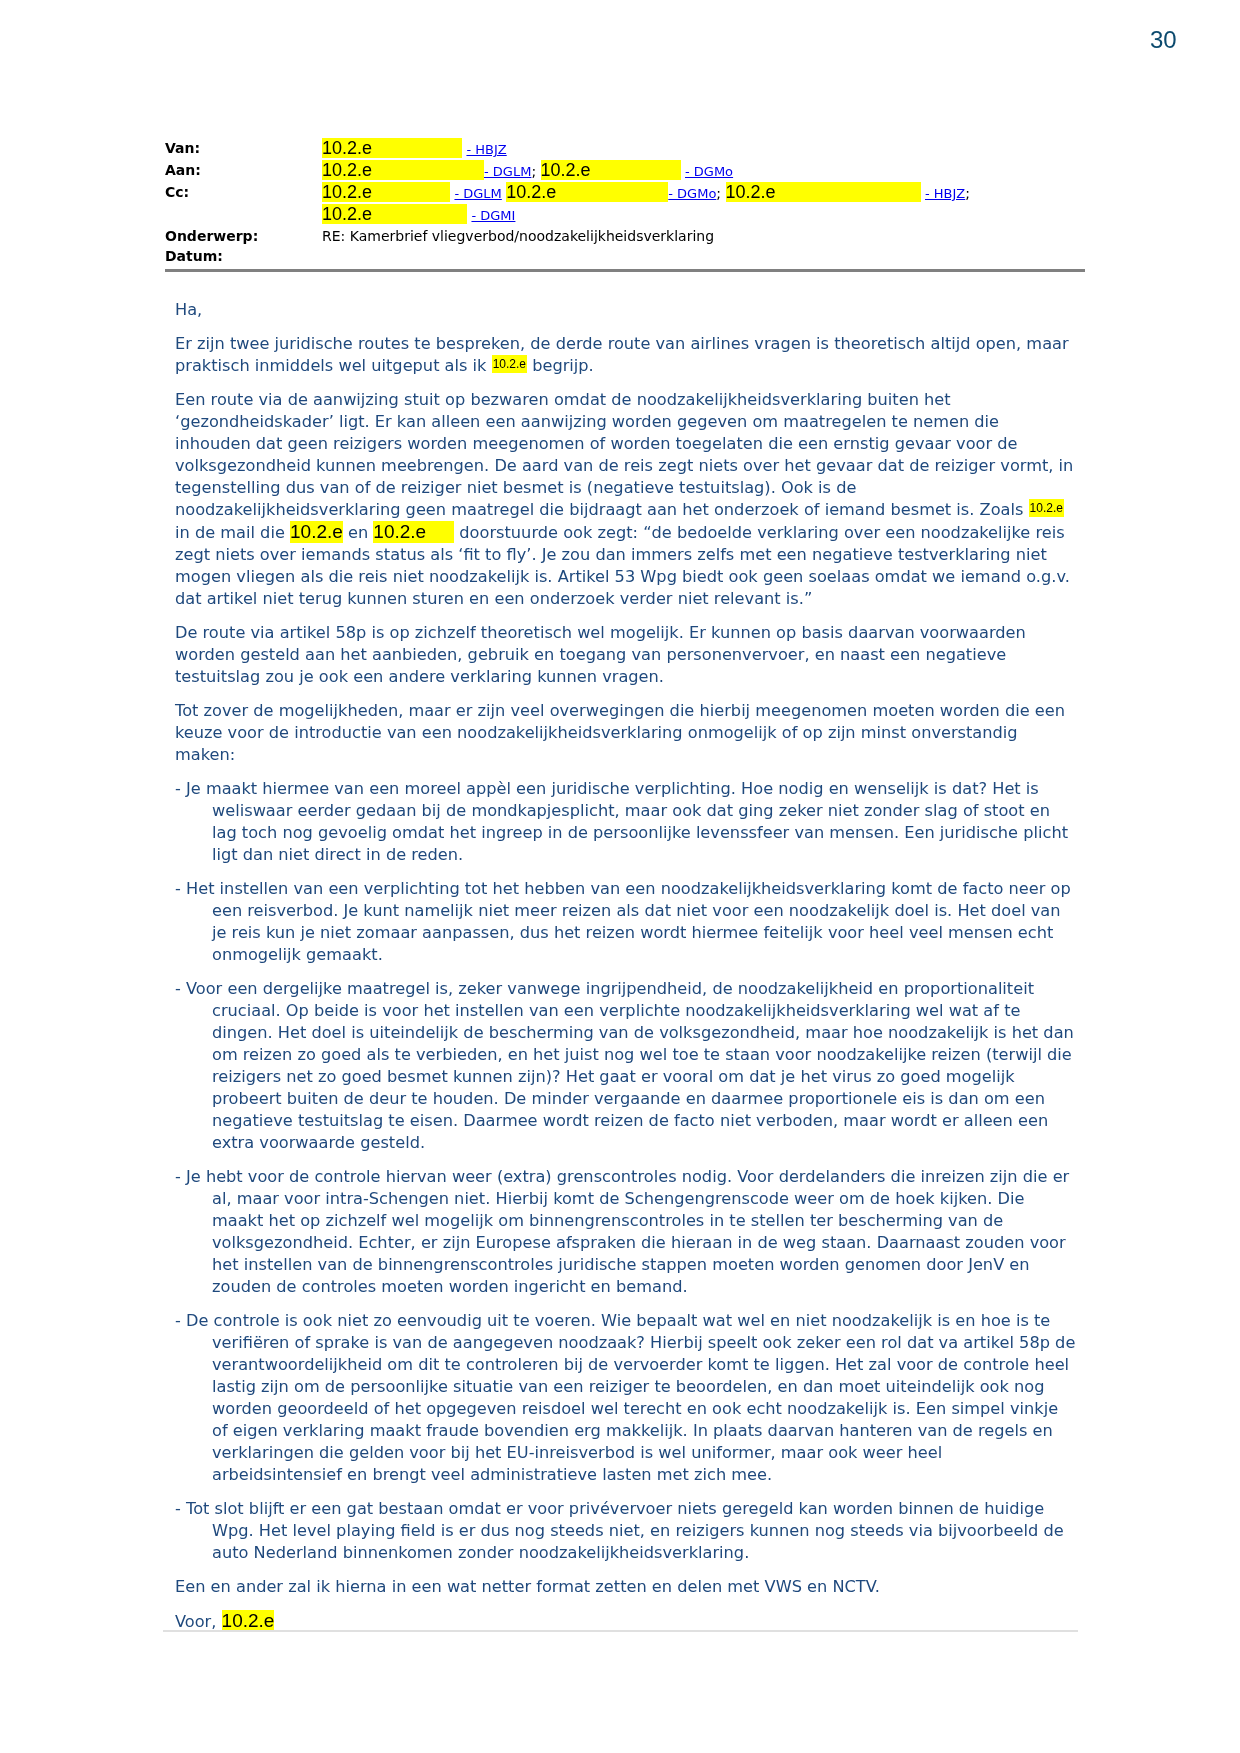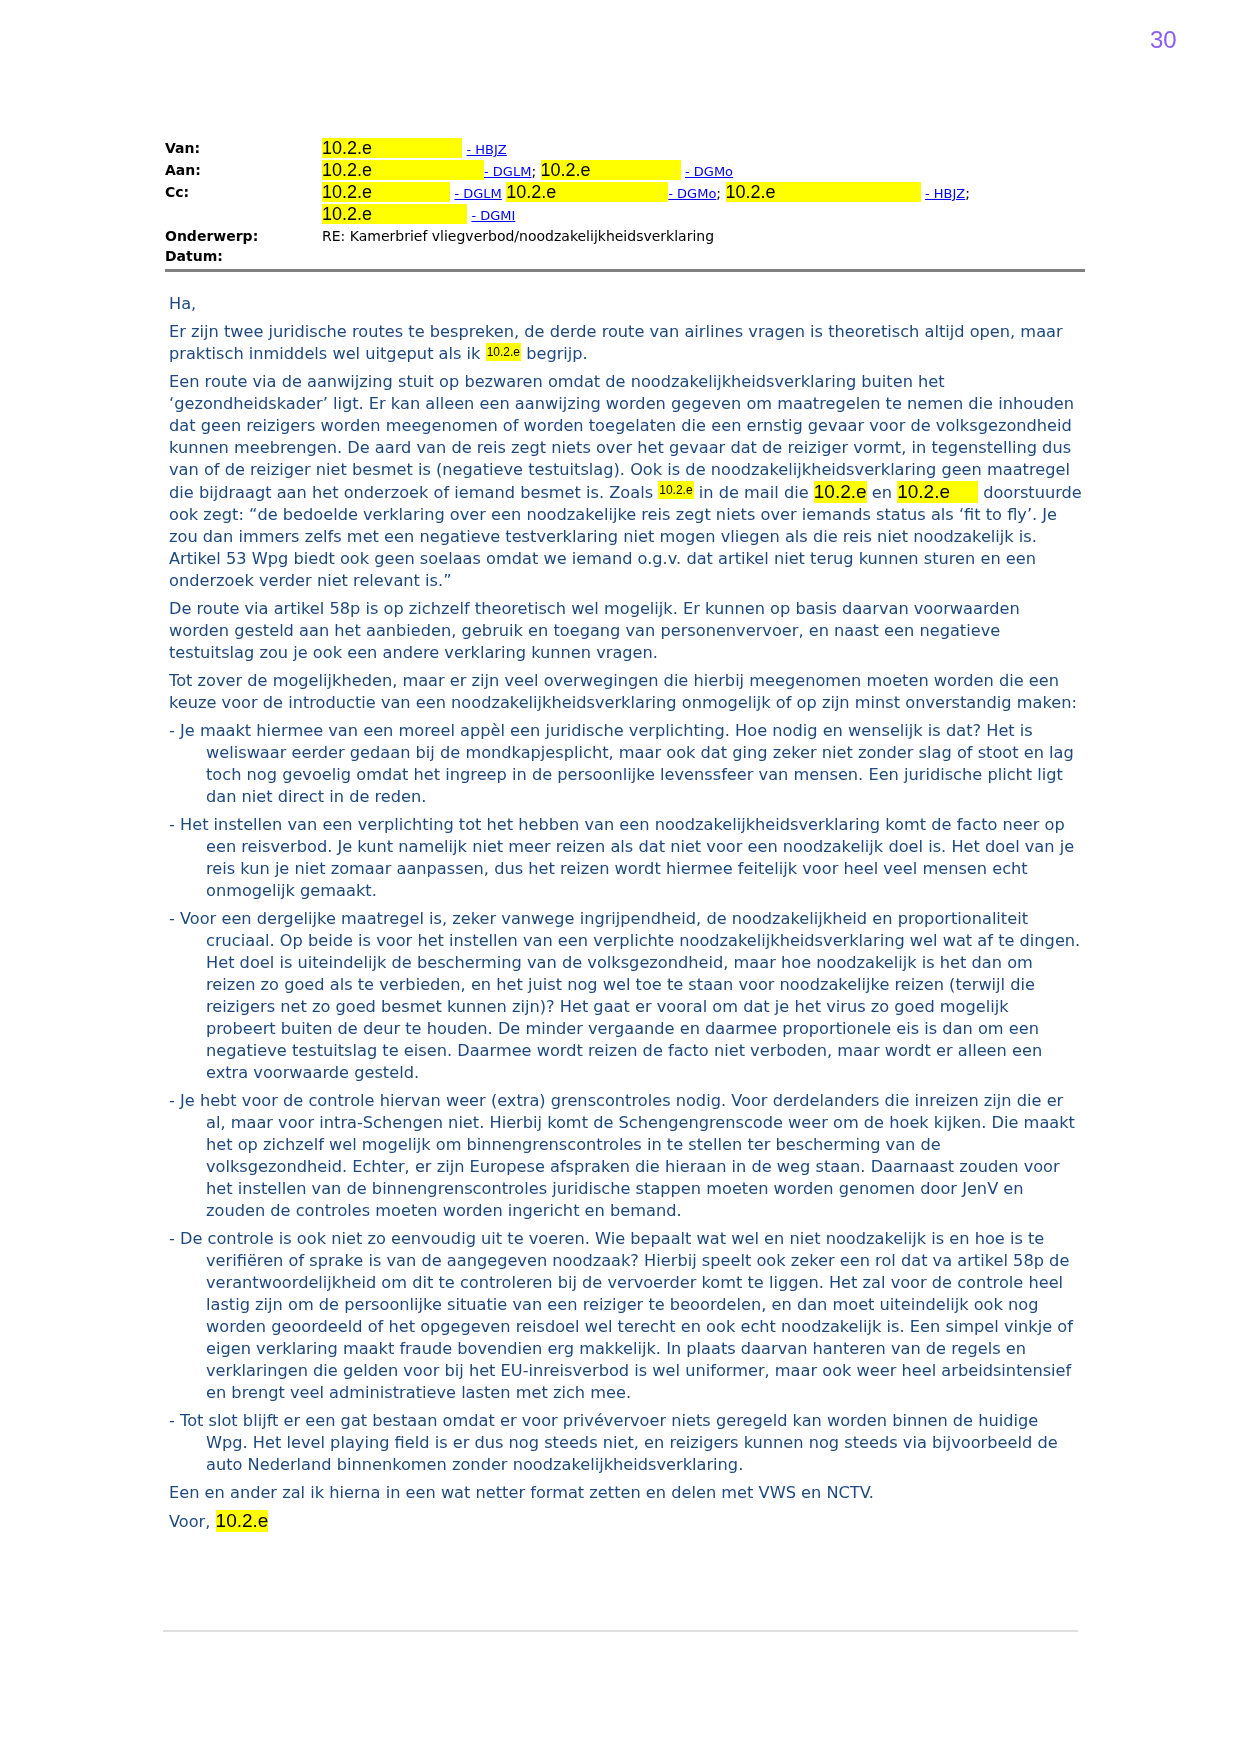--- a/index.html
+++ b/index.html
@@ -1,26 +1,26 @@
 <!DOCTYPE html>
 <html><head>
 <meta charset="utf-8">
 <style>
   html, body { margin: 0; padding: 0; background: #ffffff; }
   body { width: 1240px; height: 1753px; position: relative; overflow: hidden; }
-  .page-num { position: absolute; top: 26px; left: 1150px; font-family: "Liberation Sans", sans-serif; font-size: 24px; color: #8b5cf6; }
+  .page-num { position: absolute; top: 26px; left: 1150px; font-family: "Liberation Sans", sans-serif; font-size: 24px; color: #0c4a6e; }
   .header { position: absolute; top: 138px; left: 165px; width: 920px; font-family: "DejaVu Sans", sans-serif; font-size: 14px; color: #000; }
   .hrow { display: flex; align-items: flex-start; line-height: 20px; }
   .hlabel { width: 157px; font-weight: bold; font-size: 14px; flex: none; }
   .hval { flex: 1; font-size: 14px; }
   .redact { background: #ffff00; color: #000; font-family: "Liberation Sans", sans-serif; font-size: 18px; display: inline-block; line-height: 20px; }
   .link { color: #0000ee; text-decoration: underline; font-size: 13px; }
   .rule { position: absolute; top: 269px; left: 165px; width: 920px; height: 3px; background: #808080; }
   .body { position: absolute; top: 287px; left: 163px; width: 925px; font-family: "DejaVu Sans", sans-serif; font-size: 16.2px; line-height: 22px; color: #1f497d; }
-  .body p { margin: 6px; }
+  .body p { margin: 12px; }
   .bullet { margin-left: 38px; padding-left: 37px; text-indent: -37px; }
   .bullet::before { content: "- "; }
   .rsmall { background: #ffff00; color: #000; font-family: "Liberation Sans", sans-serif; font-size: 12px; vertical-align: top; line-height: 18px; display: inline-block; padding: 0 1px; }
   .rbig { background: #ffff00; color: #000; font-family: "Liberation Sans", sans-serif; font-size: 19px; display: inline-block; line-height: 22px; }
   .bottom-rule { position: absolute; top: 1630px; left: 163px; width: 915px; height: 2px; background: #e0e0e0; }
 </style>
 </head>
 <body>
 
 <div class="page-num">30</div>

